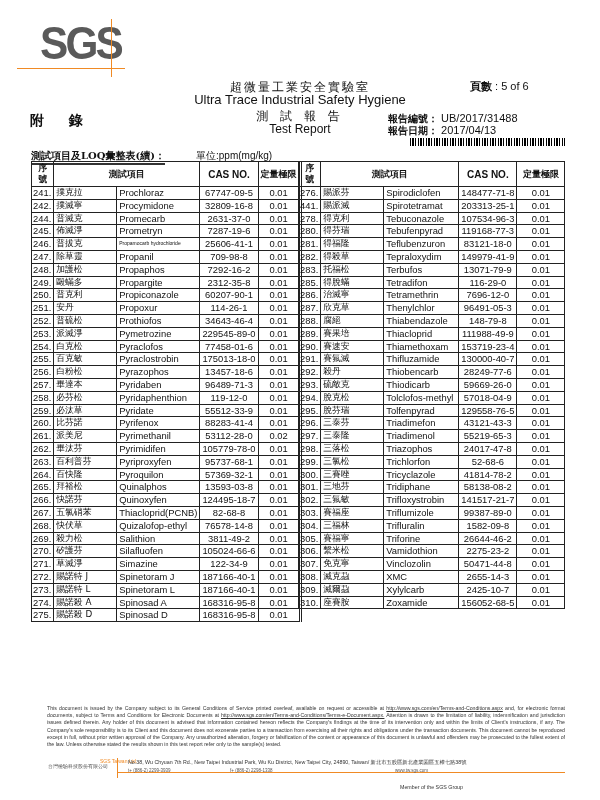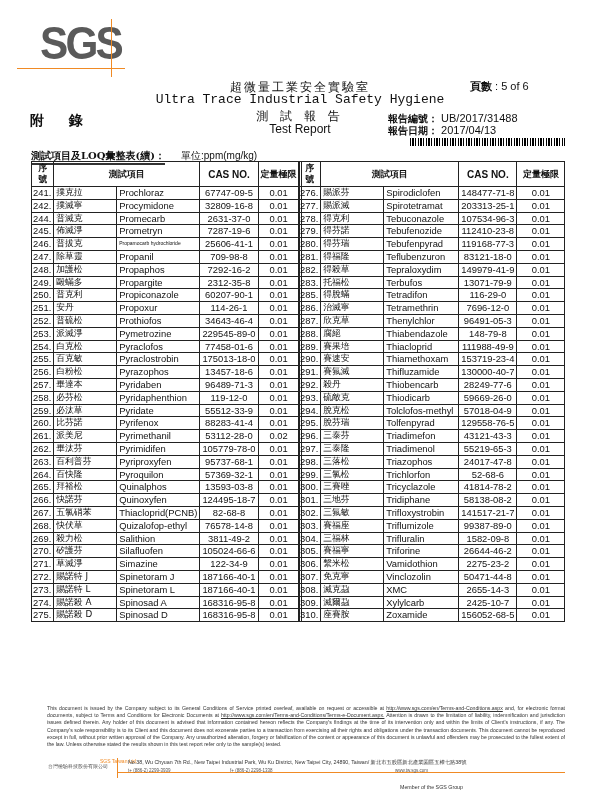--- a/index.html
+++ b/index.html
@@ -6,34 +6,34 @@
   body { width:600px; height:800px; position:relative; overflow:hidden;
          font-family:"Liberation Sans", sans-serif; color:#111; }
   .abs { position:absolute; }
   
   .logo { left:40px; top:20px; font-family:"Liberation Sans", sans-serif; font-weight:bold;
           font-size:46px; color:#5a5a5a; letter-spacing:-3px; transform:scaleX(0.92); transform-origin:left top; line-height:46px; }
   .logo-hline { left:17px; top:68px; width:108px; height:1px; background:#f08a24; }
   .logo-vline { left:111px; top:19px; width:1px; height:58px; background:#f08a24; }
   .center { text-align:center; width:300px; left:150px; }
   .cjk-title { top:79px; font-size:12px; font-family:"DejaVu Serif", serif; letter-spacing:2px; }
-  .en-title { top:92px; font-size:13px;font-family:Liberation Mono, monospace; }
+  .en-title { top:92px; font-size:13px; }
   .cjk-sub { top:108px; font-size:12px; font-family:"DejaVu Serif", serif; letter-spacing:4px; }
   .en-sub { top:122px; font-size:12px; }
   .page-num { left:470px; top:79px; font-size:11px; font-weight:bold; }
   .page-num .v { font-weight:normal; }
   .appendix { left:30px; top:112px; font-size:14px; font-weight:bold; font-family:"DejaVu Serif", serif; letter-spacing:10px;text-align:center; }
   .rep { left:388px; font-size:11px; }
   .rep .k { font-weight:bold; font-family:"DejaVu Serif", serif; font-size:10px; }
   .rep1 { top:112px; } .rep2 { top:124px; }
   .barcode { left:410px; top:138px; width:155px; height:8px;
              background:repeating-linear-gradient(90deg,#000 0 1px,#fff 1px 2px,#000 2px 4px,#fff 4px 5px,#000 5px 6px,#fff 6px 8px); }
   .tbl-caption { left:31px; top:149px; font-size:10px; font-weight:bold; font-family:"DejaVu Serif", serif;
                  border-bottom:2px solid #333; padding-bottom:0px; }
-  .unit { left:181px; top:149px; font-size:10px; }
+  .unit { left:196px; top:149px; font-size:10px; }
   
   table { border-collapse:collapse; position:absolute; font-size:9.4px; table-layout:fixed; }
   td, th { border:1px solid #222; padding:0 2px; height:11.8px; line-height:11.8px; white-space:nowrap; overflow:hidden; }
   th { font-weight:bold; font-family:"DejaVu Serif", serif; font-size:9px; height:24px; line-height:11px; }
   .t-left { left:31px; top:161px; border-right:3px double #222; }
   .t-right { left:298px; top:161px; }
   td.no { text-align:left; padding-left:1px; }
   td.cas, td.loq { text-align:center; }
   td.zh { font-family:"DejaVu Sans", sans-serif; font-size:8.8px; }
   td.small { font-size:5px; }
@@ -358,38 +358,31 @@
   </thead>
   <tbody id="right-body">
       <tr>
         <td class="no">276.</td>
         <td class="zh">賜派芬</td>
         <td class="en">Spirodiclofen</td>
         <td class="cas">148477-71-8</td>
         <td class="loq">0.01</td>
       </tr>
       <tr>
-        <td class="no">277.</td>
+        <td class="no">441.</td>
         <td class="zh">賜派滅</td>
         <td class="en">Spirotetramat</td>
         <td class="cas">203313-25-1</td>
         <td class="loq">0.01</td>
       </tr>
       <tr>
         <td class="no">278.</td>
         <td class="zh">得克利</td>
         <td class="en">Tebuconazole</td>
         <td class="cas">107534-96-3</td>
-        <td class="loq">0.01</td>
-      </tr>
-      <tr>
-        <td class="no">279.</td>
-        <td class="zh">得芬諾</td>
-        <td class="en">Tebufenozide</td>
-        <td class="cas">112410-23-8</td>
         <td class="loq">0.01</td>
       </tr>
       <tr>
         <td class="no">280.</td>
         <td class="zh">得芬瑞</td>
         <td class="en">Tebufenpyrad</td>
         <td class="cas">119168-77-3</td>
         <td class="loq">0.01</td>
       </tr>
       <tr>

